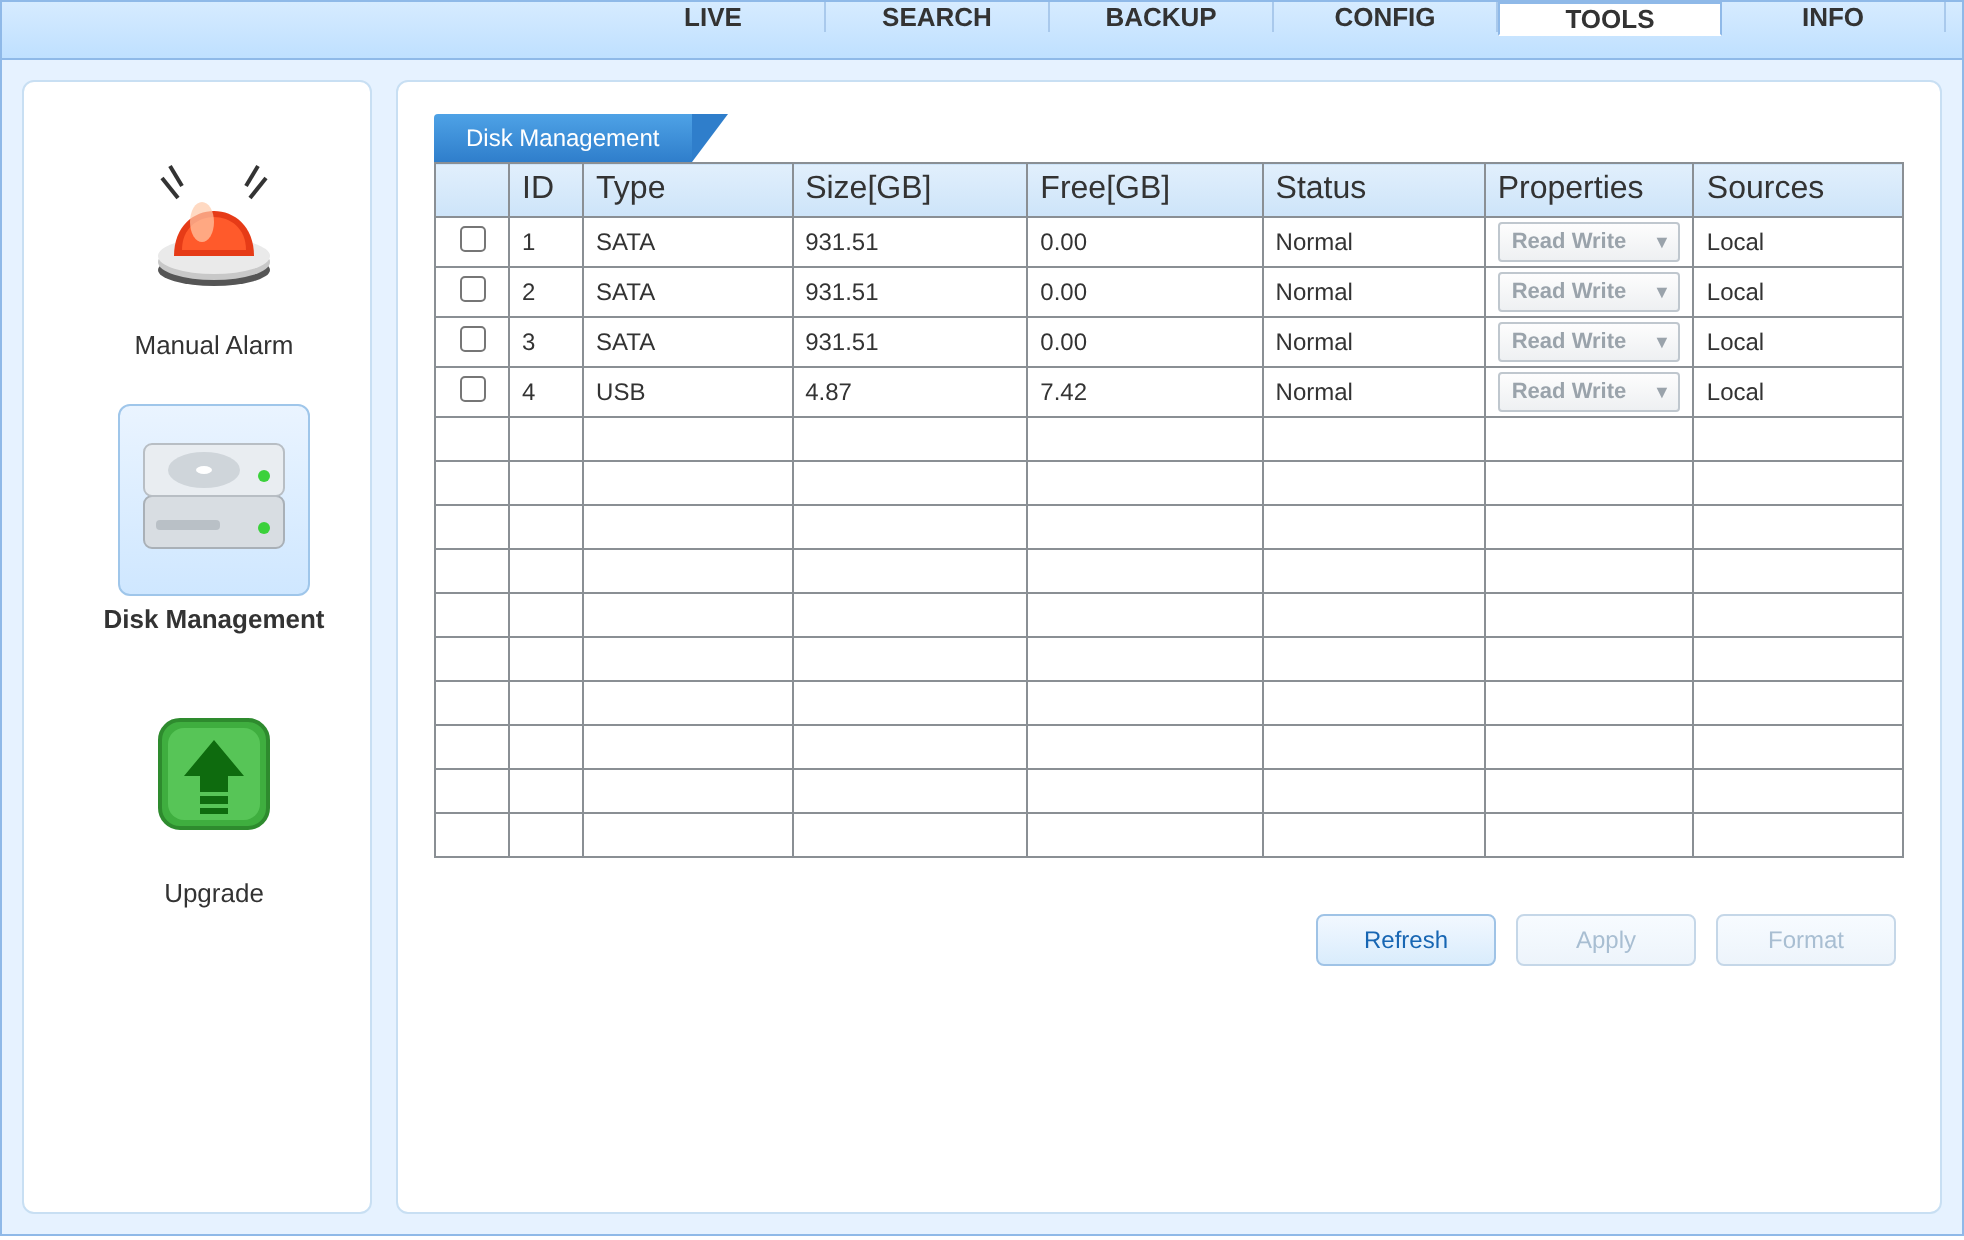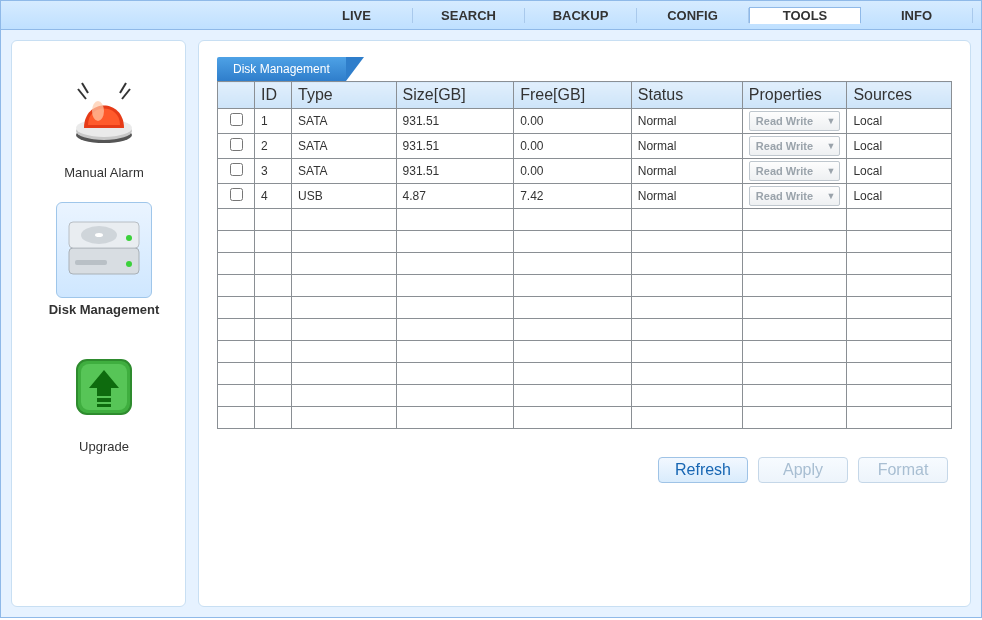--- a/index.html
+++ b/index.html
@@ -10,21 +10,21 @@
     background: #ffffff;
     width: 982px;
     height: 620px;
     overflow: hidden;
   }
   .topbar {
     height: 30px;
     background: linear-gradient(to bottom, #d6ebff 0%, #bfe0ff 100%);
     border: 1px solid #8fb9e8;
     display: flex;
-    align-items: center;
+    align-items: flex-start;
     padding-left: 300px;
   }
   .tab {
     width: 112px;
     display: flex;
     align-items: center;
     justify-content: center;
     font-weight: bold;
     color: #333;
     border-right: 1px solid #a9c9ec;
@@ -45,24 +45,24 @@
     border-top: none;
     background: linear-gradient(to bottom, #e6f2ff, #e6f2ff);
     padding: 10px;
     gap: 12px;
   }
   .sidebar {
     width: 175px;
     background: #ffffff;
     border: 1px solid #c8dff3;
     border-radius: 6px;
-    padding: 18px 6px;
+    padding: 18px 20px;
     display: flex;
     flex-direction: column;
-    align-items: flex-end;
+    align-items: flex-start;
     gap: 6px;
   }
   .side-item {
     display: flex;
     flex-direction: column;
     align-items: center;
     width: 150px;
     padding: 6px 0 10px;
     cursor: pointer;
     border-radius: 4px;
@@ -175,21 +175,21 @@
     margin-top: 28px;
     padding-right: 4px;
   }
   .btn {
     width: 90px;
     height: 26px;
     border-radius: 4px;
     border: 1px solid #9fc3e6;
     background: linear-gradient(to bottom,#f2f8ff,#d9ecfc);
     color: #1766b3;
-    font-size: 16px;
+    font-size: 12px;
     display: flex;
     align-items: center;
     justify-content: center;
     cursor: pointer;
     text-align: center;
   }
   .btn.disabled {
     color: #a8bed2;
     border-color: #c5d7e8;
     background: linear-gradient(to bottom,#f7fbff,#edf4fb);

